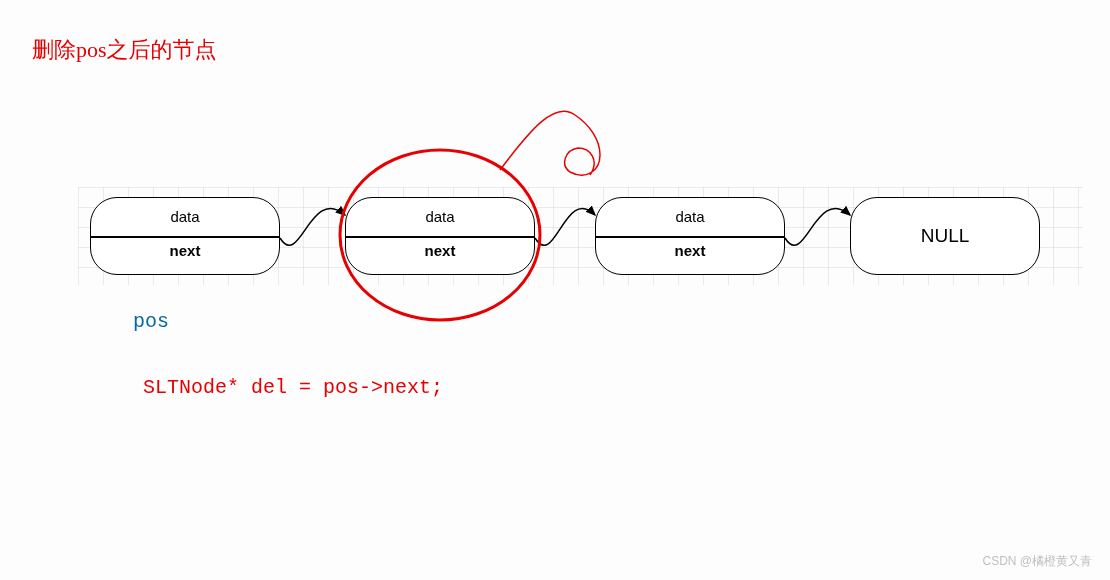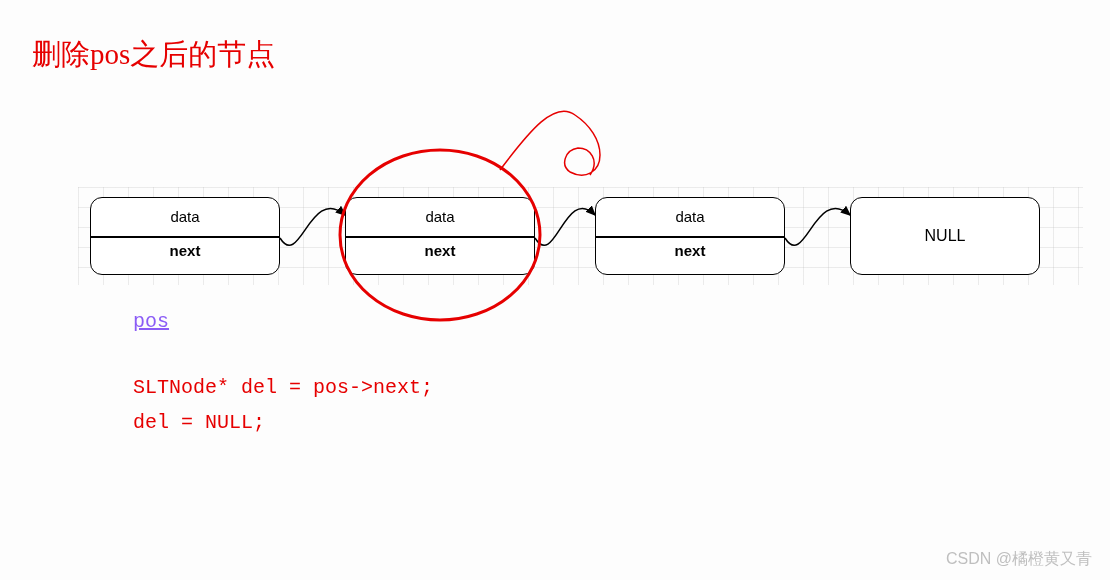--- a/index.html
+++ b/index.html
@@ -8,39 +8,39 @@
       height: 580px;
       background: #fdfdfd;
       font-family: "SimSun", serif;
       position: relative;
       overflow: hidden;
     }
     .title {
       position: absolute;
       left: 32px;
       top: 35px;
-      font-size: 29px;
+      font-size: 22px;
       color: #e60000;
     }
     .grid-area {
       position: absolute;
       left: 78px;
       top: 187px;
       width: 1005px;
       height: 98px;
       background-image: 
         repeating-linear-gradient(to right, rgba(180,180,180,0.25) 0, rgba(180,180,180,0.25) 1px, transparent 1px, transparent 25px),
         repeating-linear-gradient(to bottom, rgba(180,180,180,0.25) 0, rgba(180,180,180,0.25) 1px, transparent 1px, transparent 20px);
     }
     .node {
       position: absolute;
       width: 190px;
       height: 78px;
       border: 1.5px solid #000;
-      border-radius: 12px;
+      border-radius: 27px;
       background: #fff;
       display: flex;
       flex-direction: column;
       justify-content: center;
       align-items: center;
       font-family: Arial, sans-serif;
       font-size: 15px;
     }
     .node .divider {
       position: absolute;
@@ -54,45 +54,44 @@
     .node .bot-label { position: absolute; top: 44px; font-weight: bold; }
     .node.null-node {
       justify-content: center;
       align-items: center;
     }
     .node.null-node .center-text {
       position: absolute;
       top: 50%;
       left: 50%;
       transform: translate(-50%, -50%);
-      font-size: 16px;
+      font-size: 19px;
     }
     .pos-label {
       position: absolute;
       left: 133px;
       top: 310px;
       font-size: 20px;
       font-family: "Courier New", monospace;
-      color: #8b5cf6;
-      text-decoration: underline;
+      color: #0369a1;
     }
     .code-block {
       position: absolute;
-      left: 133px;
+      left: 143px;
       top: 370px;
       font-family: "Courier New", monospace;
       font-size: 20px;
       color: #e60000;
       line-height: 35px;
     }
     .watermark {
       position: absolute;
       right: 18px;
       bottom: 10px;
-      font-size: 16px;
+      font-size: 12px;
       color: #bfbfbf;
       font-family: Arial, sans-serif;
     }
     svg.overlay {
       position: absolute;
       left: 0;
       top: 0;
       pointer-events: none;
     }
   </style>
@@ -140,16 +139,15 @@
 
   <ellipse cx="440" cy="235" rx="100" ry="85" fill="none" stroke="#e60000" stroke-width="3"></ellipse>
 
   <path d="M 500 170 C 530 130, 555 100, 575 115 C 590 125, 600 140, 600 155 C 600 172, 585 180, 570 172 C 560 165, 565 150, 578 148 C 590 148, 600 160, 590 175" fill="none" stroke="#e60000" stroke-width="1.5"></path>
 </svg>
 
 <div class="pos-label">pos</div>
 
 <div class="code-block">
   <div>SLTNode* del = pos-&gt;next;</div>
-  <div>del = NULL;</div>
 </div>
 
 <div class="watermark">CSDN @橘橙黄又青</div>
 
 </body></html>

